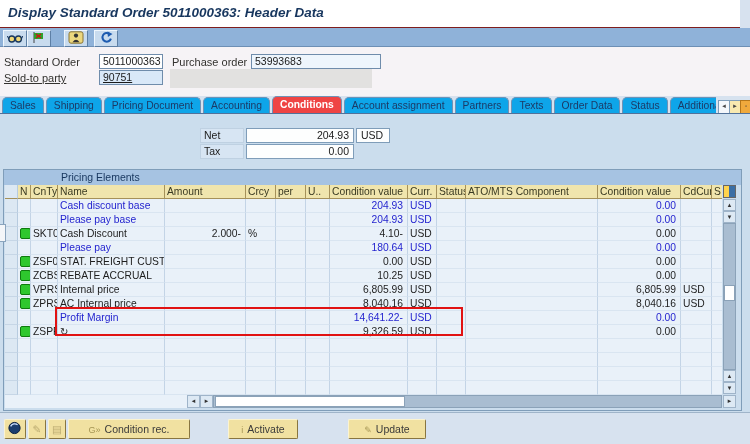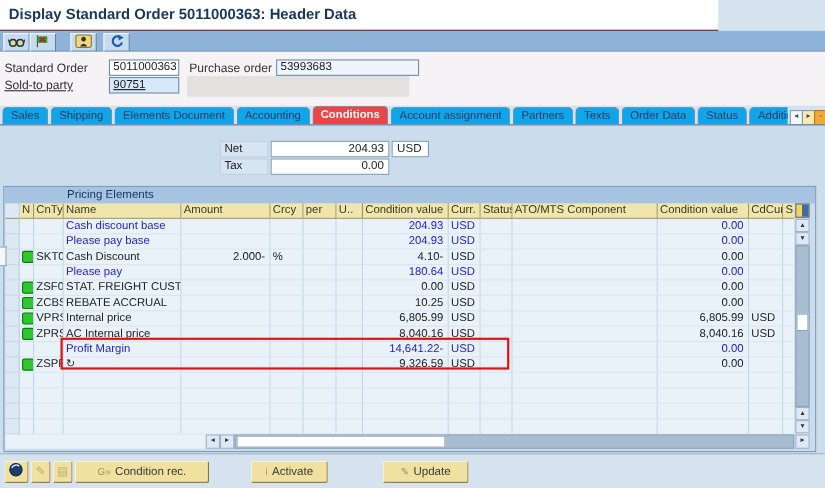--- a/index.html
+++ b/index.html
@@ -1,20 +1,20 @@
 <!DOCTYPE html>
 <html><head>
 <meta charset="utf-8">
 <style>
   html,body{margin:0;padding:0;background:#d7e2ef;font-family:"Liberation Sans",sans-serif;}
   #screen{position:relative;width:750px;height:444px;background:#d7e2ef;overflow:hidden;}
   .abs{position:absolute;}
 
   
-  #titlebar{left:0;top:0;width:653px;height:27px;background:#ffffff;border-bottom:3px solid #7f1d1d;}
+  #titlebar{left:0;top:0;width:740px;height:27px;background:#ffffff;border-bottom:3px solid #7f1d1d;font-style:italic;}
   #titletext{left:8px;top:5px;font-size:13.5px;font-weight:bold;color:#17365e;white-space:nowrap;}
   #appbar{left:0;top:28px;width:750px;height:18px;background:#8fb2d9;border-bottom:1px solid #6d8fb5;}
   .tbtn{position:absolute;top:2px;width:22px;height:15px;background:#c8dbee;border:1px solid;border-color:#eef6fd #5d7fa5 #5d7fa5 #eef6fd;text-align:center;}
   .tbtn svg{display:block;margin:0 auto;}
 
   
   #fields{left:0;top:47px;width:750px;height:49px;background:#f6f3f6;}
   .lbl{position:absolute;font-size:11px;color:#33322f;white-space:nowrap;}
   .field{position:absolute;height:15px;box-sizing:border-box;border:1px solid #6f8cab;background:#ffffff;
          font-size:10.5px;line-height:13px;padding:0 3px;color:#1a1a1a;white-space:nowrap;overflow:hidden;}
@@ -124,21 +124,21 @@
     <div class="field" style="left:99px;top:7px;width:64px;">5011000363</div>
     <div class="lbl" style="left:172px;top:9px;">Purchase order no.</div>
     <div class="field paleish" style="left:251px;top:7px;width:130px;">53993683</div>
     <div class="lbl underline" style="left:4px;top:25px;">Sold-to party</div>
     <div class="field blueish underline" style="left:99px;top:23px;width:64px;">90751</div>
   </div>
 
   <div class="abs" id="tabbar">
       <div class="tab">Sales</div>
       <div class="tab">Shipping</div>
-      <div class="tab">Elements Document</div>
+      <div class="tab">Pricing Document</div>
       <div class="tab">Accounting</div>
       <div class="tab active">Conditions</div>
       <div class="tab">Account assignment</div>
       <div class="tab">Partners</div>
       <div class="tab">Texts</div>
       <div class="tab">Order Data</div>
       <div class="tab">Status</div>
       <div class="tab">Additional dat</div>
     </div>
   <div class="tabnav" style="left:718px;">◄</div>

